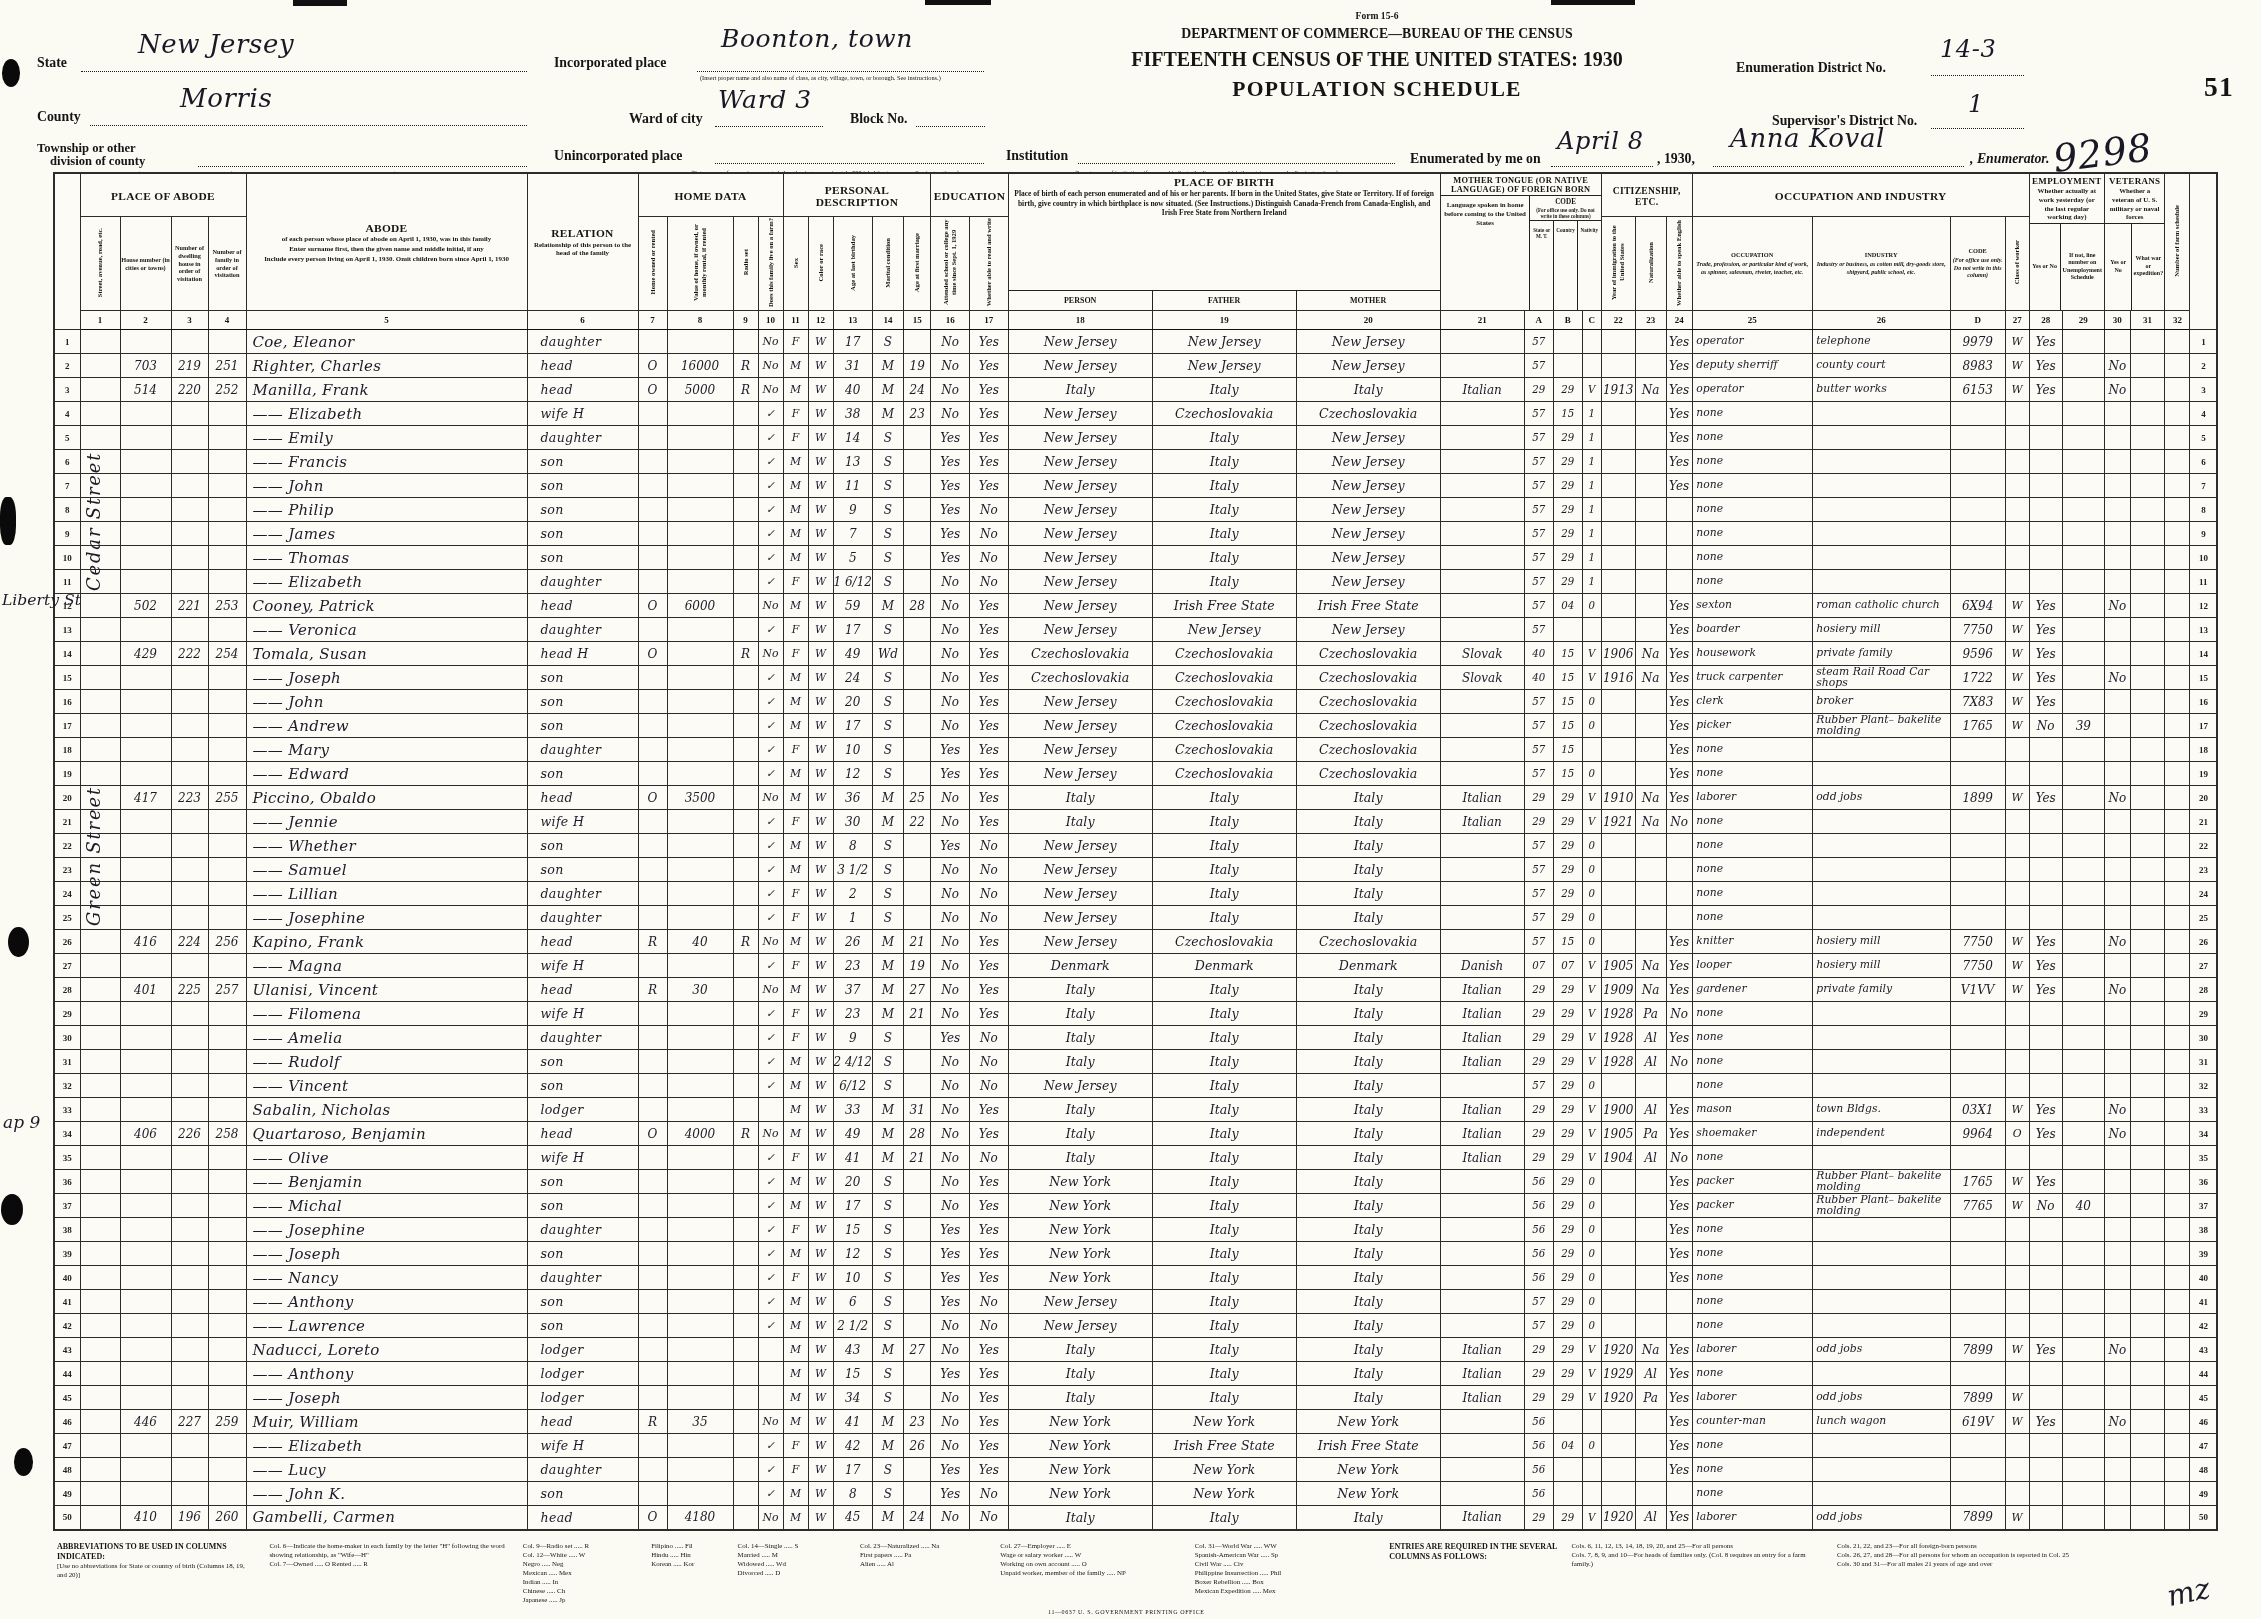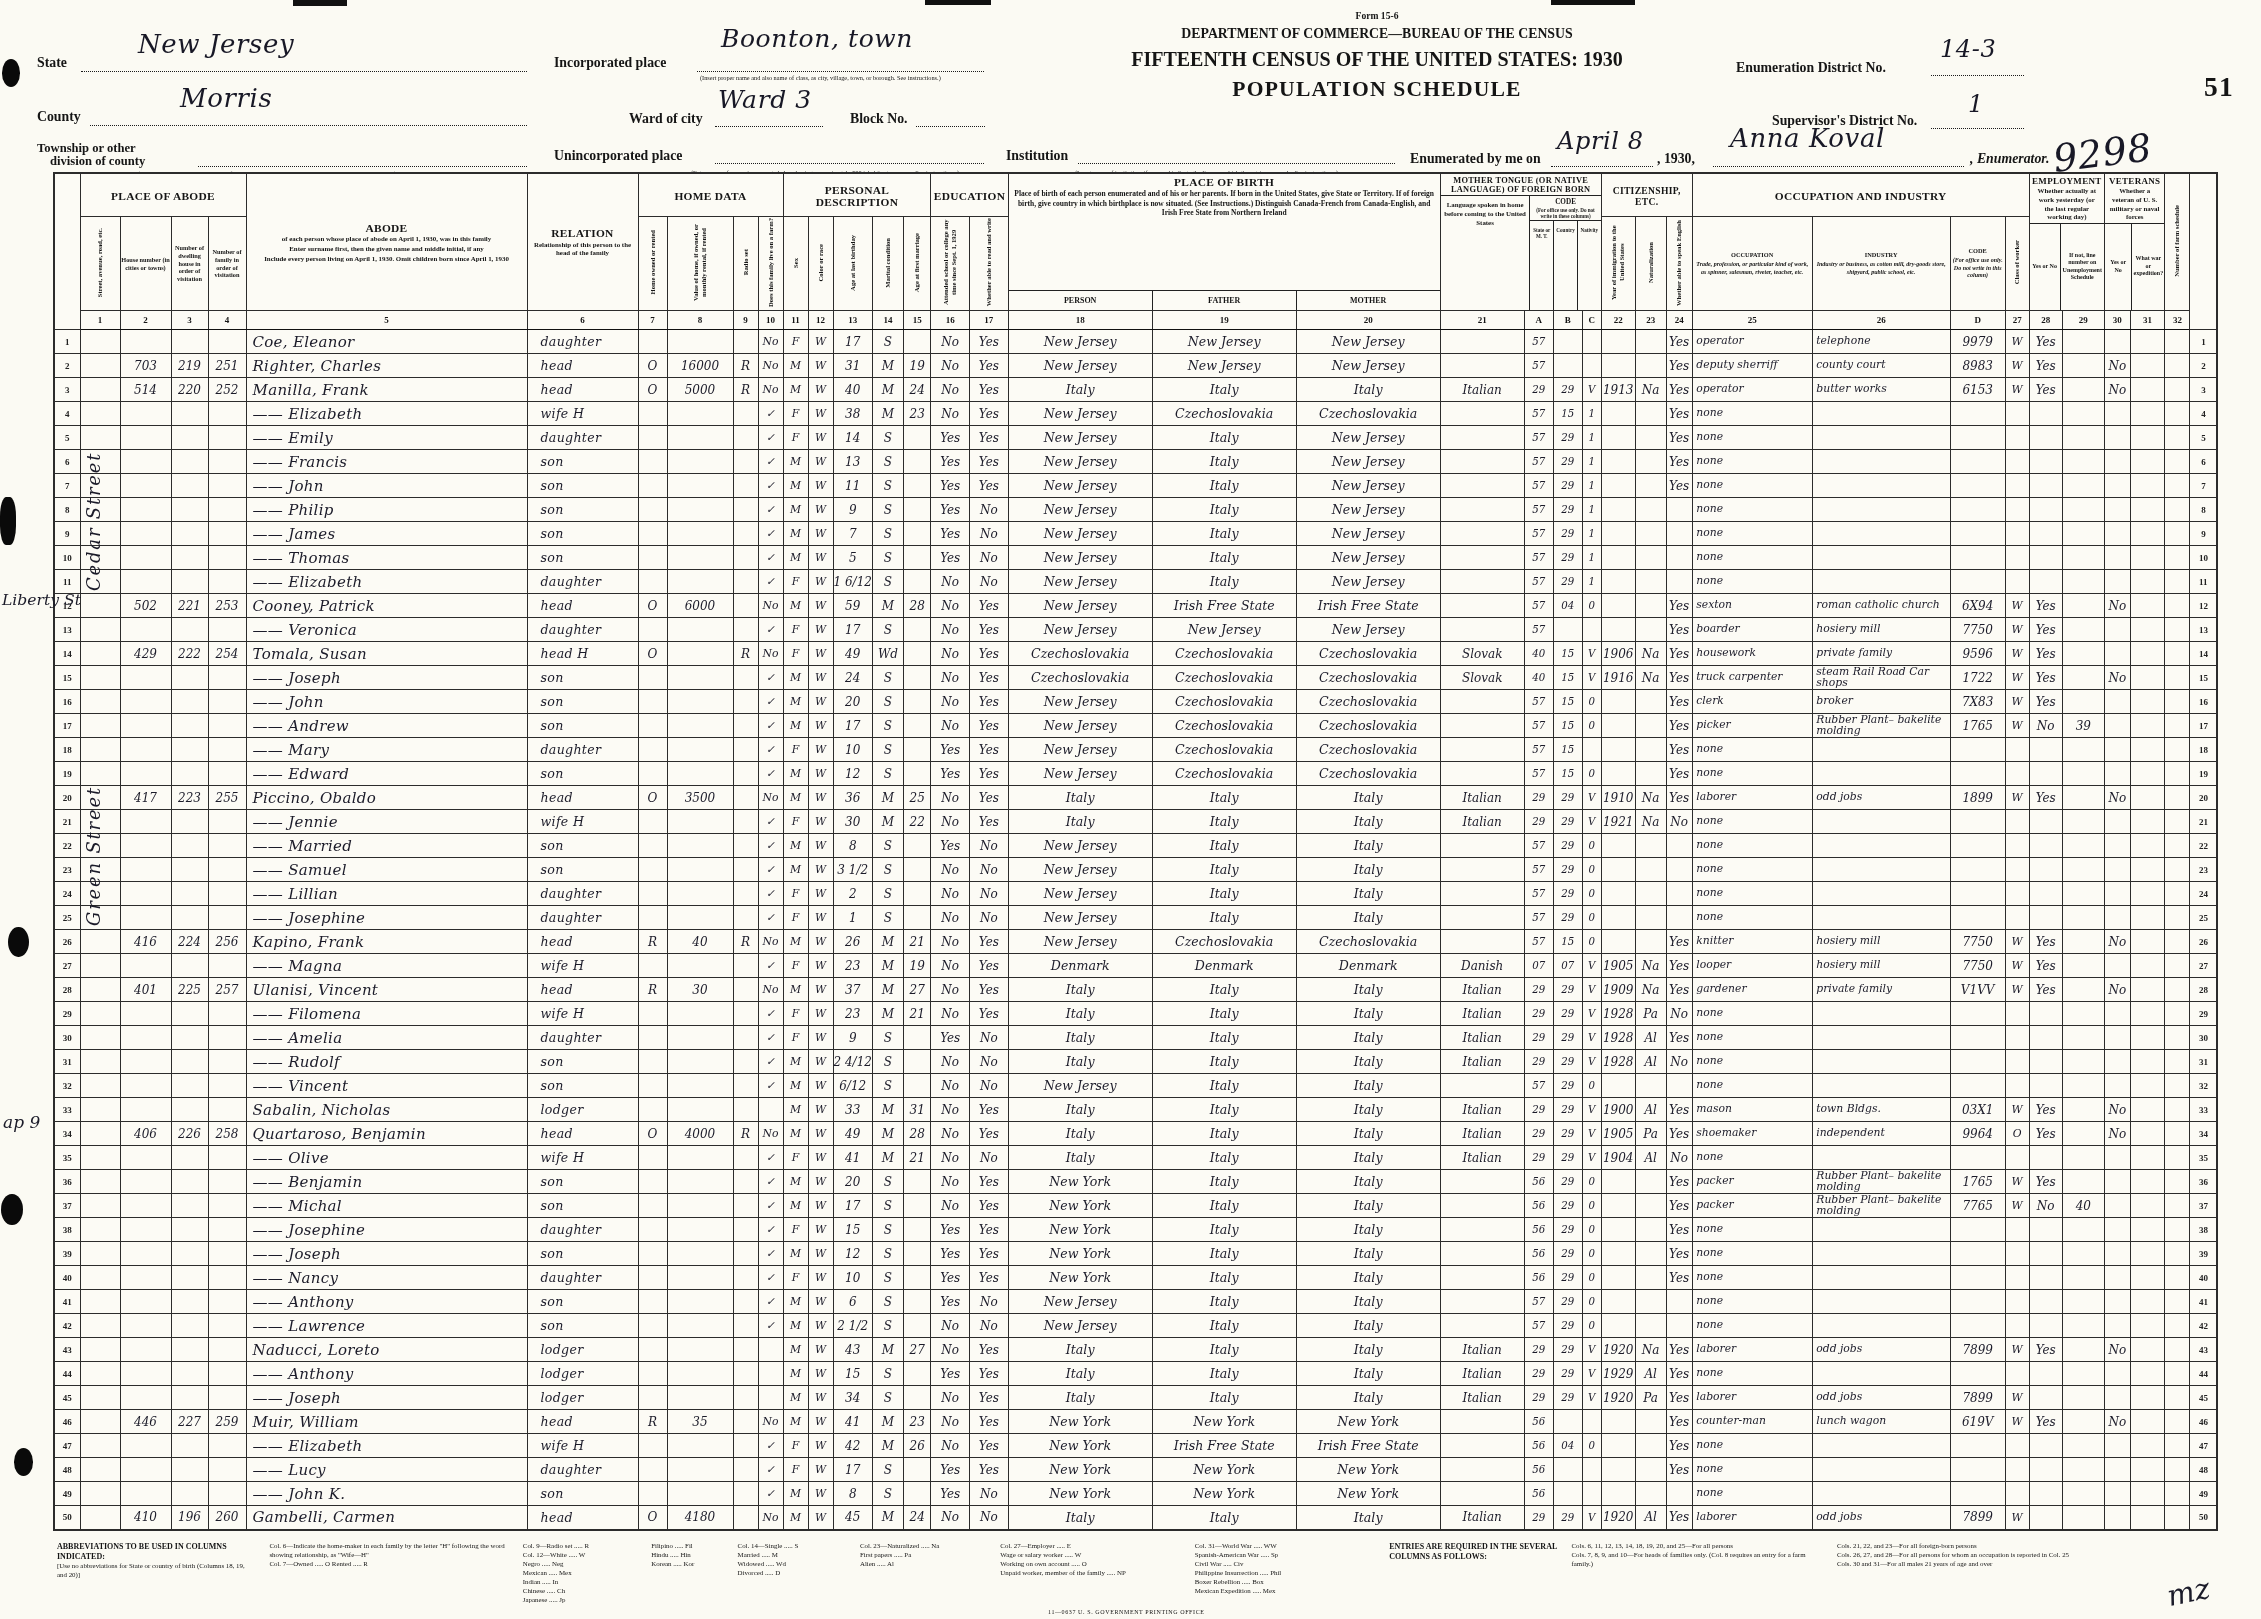--- a/index.html
+++ b/index.html
@@ -1193,21 +1193,21 @@
           <td class="hw c34"></td>
           <td class="hw c35"></td>
           <td class="ln">21</td>
         </tr>
         <tr>
           <td class="ln">22</td>
           <td class="hw c0"></td>
           <td class="hw c1"></td>
           <td class="hw c2"></td>
           <td class="hw c3"></td>
-          <td class="hw c4">—— Married</td>
+          <td class="hw c4">—— Whether</td>
           <td class="hw c5">son</td>
           <td class="hw c6"></td>
           <td class="hw c7"></td>
           <td class="hw c8"></td>
           <td class="hw c9">✓</td>
           <td class="hw c10">M</td>
           <td class="hw c11">W</td>
           <td class="hw c12">8</td>
           <td class="hw c13">S</td>
           <td class="hw c14"></td>

